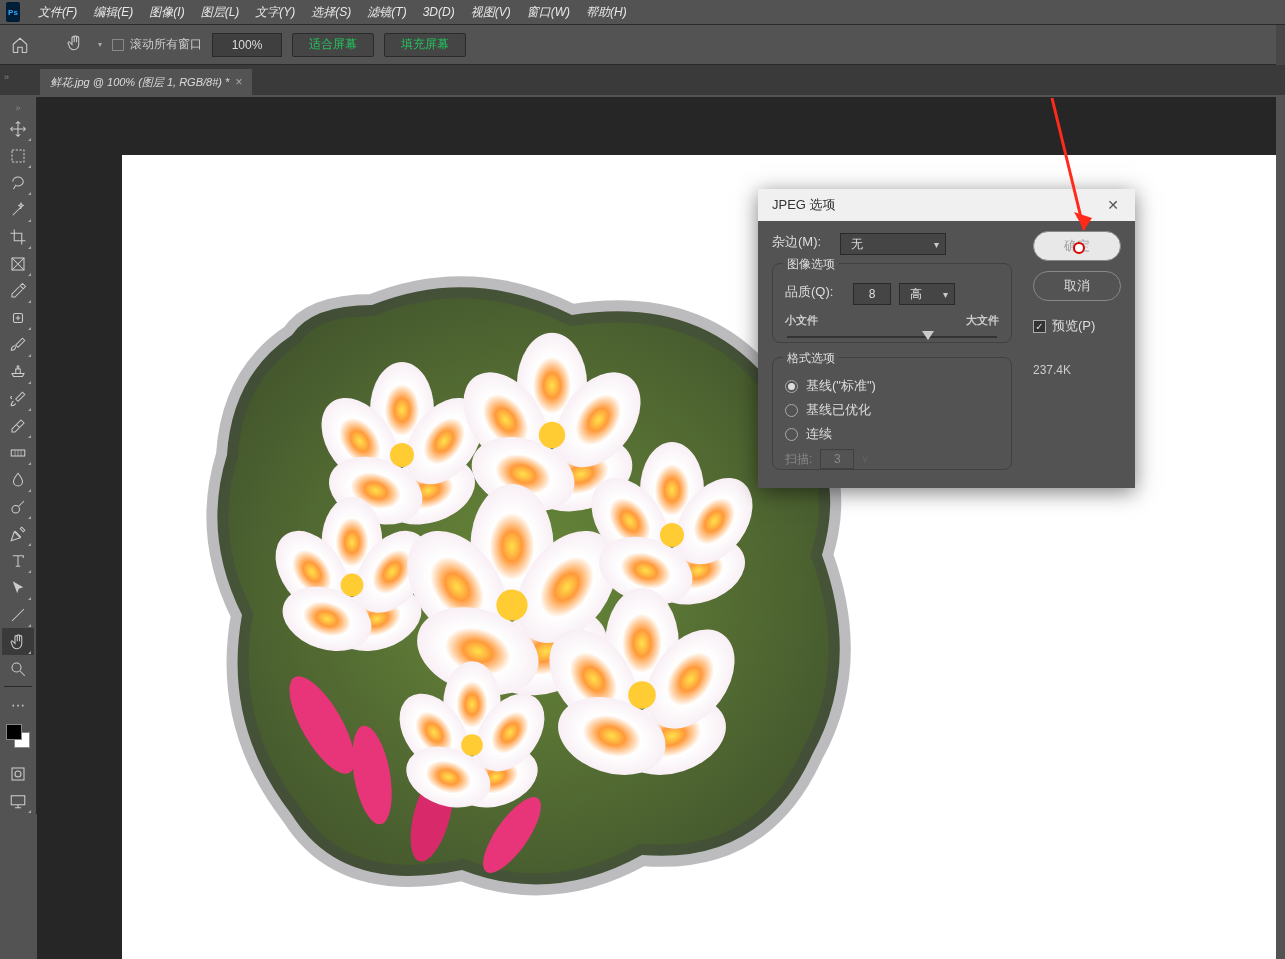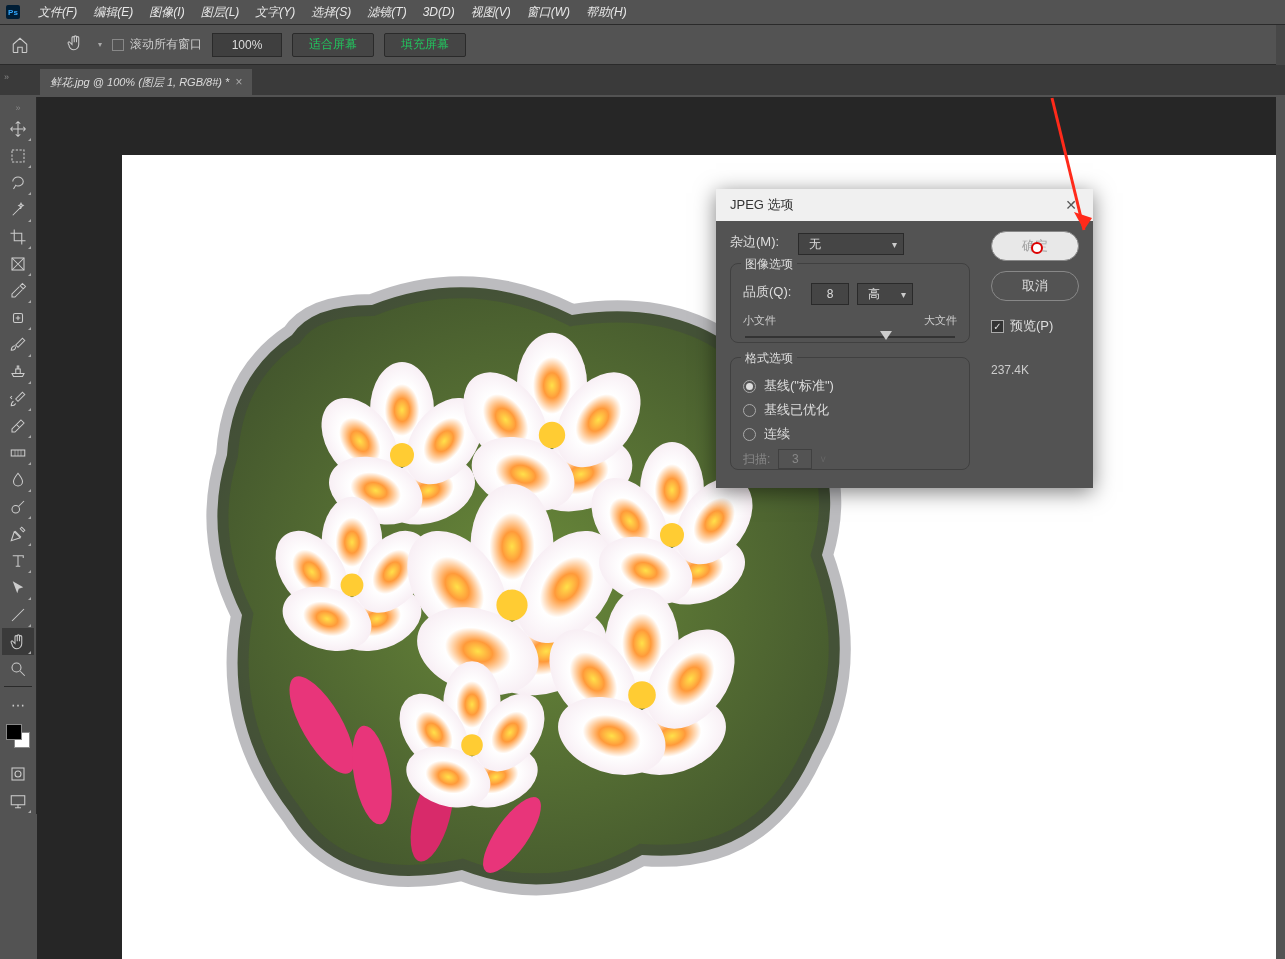--- a/index.html
+++ b/index.html
@@ -1,20 +1,20 @@
 <!DOCTYPE html>
 <html><head>
 <meta charset="utf-8">
 <style>
   * { box-sizing: border-box; margin: 0; padding: 0; font-family: "Microsoft YaHei", sans-serif; }
   body { width: 1285px; height: 959px; background: #535353; overflow: hidden; position: relative; }
   
   
   .menubar { height: 25px; background: #535353; display: flex; align-items: center; padding-left: 6px; font-size: 12px; color: #e8e8e8; border-bottom: 1px solid #2a2a2a; }
-  .ps-logo { width: 14px; height: 14px; background: #001e36; color: #31a8ff; font-size: 8px; font-weight: bold; display: flex; align-items: center; justify-content: center; margin-right: 10px; border-radius: 2px; }
+  .ps-logo { width: 14px; height: 20px; background: #001e36; color: #31a8ff; font-size: 8px; font-weight: bold; display: flex; align-items: center; justify-content: center; margin-right: 10px; border-radius: 2px; }
   .menu-item { padding: 0 8px; cursor: default; font-style: italic; }
   
   
   .optionsbar { height: 40px; background: #535353; display: flex; align-items: center; padding-left: 10px; border-bottom: 1px solid #2a2a2a; gap: 10px; }
   .home-icon { width: 20px; height: 18px; color: #ccc; display: flex; align-items: center; justify-content: center; }
   .hand-icon-bar { color: #ccc; font-size: 16px; padding: 0 4px; }
   .chevron-small { color: #aaa; font-size: 8px; }
   .opt-check { display: flex; align-items: center; gap: 6px; color: #ccc; font-size: 12px; text-align: right; }
   .opt-checkbox { width: 12px; height: 12px; border: 1px solid #888; background: transparent; }
   .opt-field { width: 70px; height: 24px; background: #3f3f3f; border: 1px solid #2a2a2a; color: #ddd; font-size: 12px; text-align: center; display: flex; align-items: center; justify-content: center; }
@@ -35,34 +35,34 @@
   .color-swatches { margin: 6px 4px; position: relative; height: 30px; }
   .color-fg { position: absolute; top: 0; left: 2px; width: 16px; height: 16px; background: #000; border: 1px solid #888; }
   .color-bg { position: absolute; top: 8px; left: 10px; width: 16px; height: 16px; background: #fff; border: 1px solid #888; }
   
   
   .canvas-area { position: absolute; left: 37px; top: 97px; right: 9px; bottom: 0; background: #262626; }
   .canvas { position: absolute; left: 85px; top: 58px; right: 0; bottom: 0; background: #fff; }
   .flower-img { position: absolute; left: 50px; top: 100px; width: 690px; height: 650px; }
   
   
-  .dialog { position: absolute; left: 716px; top: 189px; width: 377px; background: #535353; box-shadow: 0 4px 20px rgba(0,0,0,0.5); }
+  .dialog { position: absolute; left: 758px; top: 189px; width: 377px; background: #535353; box-shadow: 0 4px 20px rgba(0,0,0,0.5); }
   .dialog-titlebar { height: 32px; background: #f0f0f0; display: flex; align-items: center; justify-content: space-between; padding: 0 10px 0 14px; font-size: 13px; color: #333; }
   .dialog-close { width: 24px; height: 24px; display: flex; align-items: center; justify-content: center; color: #555; font-size: 14px; cursor: pointer; }
   .dialog-body { padding: 12px 14px 18px 14px; color: #ddd; font-size: 13px; position: relative; }
   .dlg-row { display: flex; align-items: flex-start; gap: 8px; margin-bottom: 8px; }
   .dlg-label { min-width: 60px; }
   .dlg-select { height: 22px; background: #454545; border: 1px solid #2a2a2a; color: #ddd; font-size: 12px; padding: 0 22px 0 10px; position: relative; display: flex; align-items: center; }
   .dlg-select::after { content: "▾"; position: absolute; right: 6px; font-size: 10px; color: #ccc; }
   .dlg-select.matte { width: 106px; }
   .dlg-input { width: 38px; height: 22px; background: #454545; border: 1px solid #2a2a2a; color: #ddd; font-size: 12px; text-align: center; display: flex; align-items: center; justify-content: center; }
   .dlg-select.quality { width: 56px; }
   .fieldset { border: 1px solid #404040; border-radius: 8px; padding: 10px 12px 0 12px; margin-top: 4px; }
   .fieldset-title { position: relative; top: -18px; left: -2px; background: #535353; display: inline-block; padding: 0 4px; font-size: 12px; margin-bottom: -10px; }
-  .slider-row { display: flex; justify-content: space-between; font-size: 11px; color: #ccc; margin-top: 4px; }
+  .slider-row { display: flex; justify-content: space-between; font-size: 11px; color: #ccc; margin-top: 4px; font-weight: bold; }
   .slider-track { height: 2px; background: #333; margin: 8px 2px 4px 2px; position: relative; }
   .slider-thumb { position: absolute; top: -5px; width: 0; height: 0; border-left: 6px solid transparent; border-right: 6px solid transparent; border-top: 9px solid #ccc; transform: translateX(-50%); }
   .radio-row { display: flex; align-items: center; gap: 8px; margin: 6px 0; font-size: 13px; }
   .radio { width: 13px; height: 13px; border: 1px solid #aaa; border-radius: 50%; display: flex; align-items: center; justify-content: center; }
   .radio.checked::after { content: ""; width: 7px; height: 7px; background: #ddd; border-radius: 50%; }
   .scan-row { display: flex; align-items: center; gap: 8px; color: #888; font-size: 12px; }
   .scan-input { width: 34px; height: 20px; border: 1px solid #404040; color: #888; text-align: center; font-size: 12px; display: flex; align-items: center; justify-content: center; }
   
   .dialog-right { position: absolute; right: 14px; top: 10px; width: 88px; display: flex; flex-direction: column; gap: 10px; }
   .dlg-btn { height: 30px; border-radius: 15px; display: flex; align-items: center; justify-content: center; font-size: 13px; cursor: pointer; }

